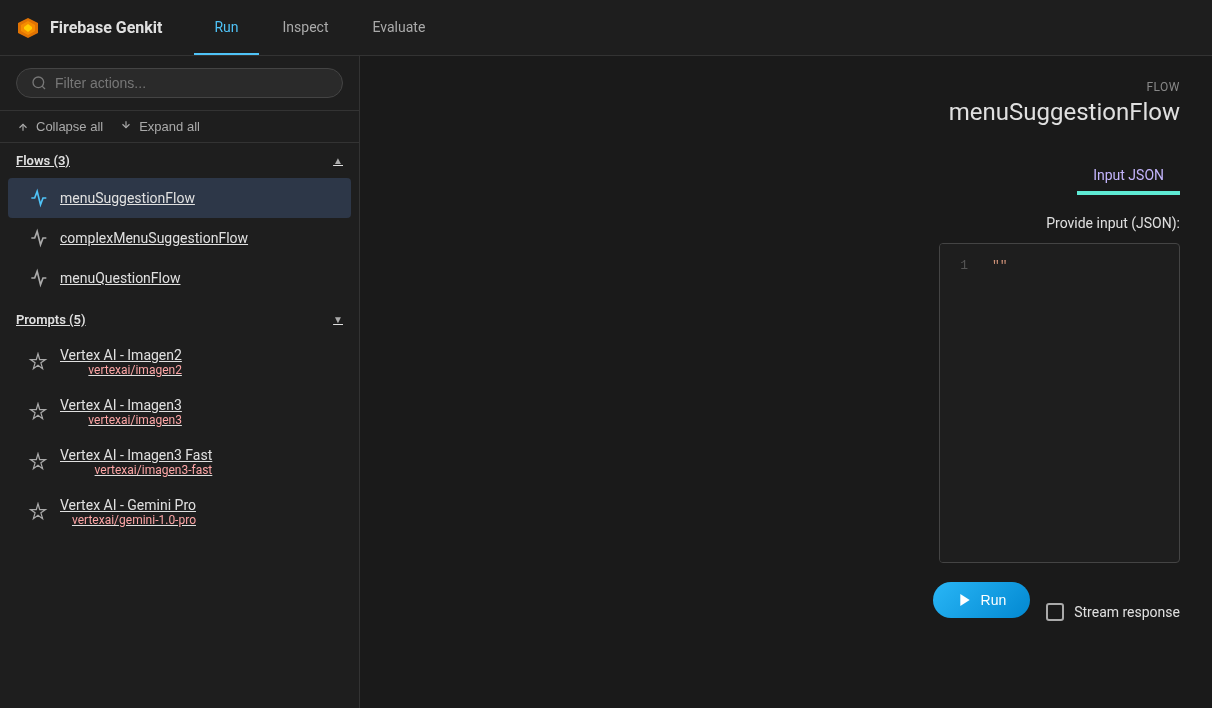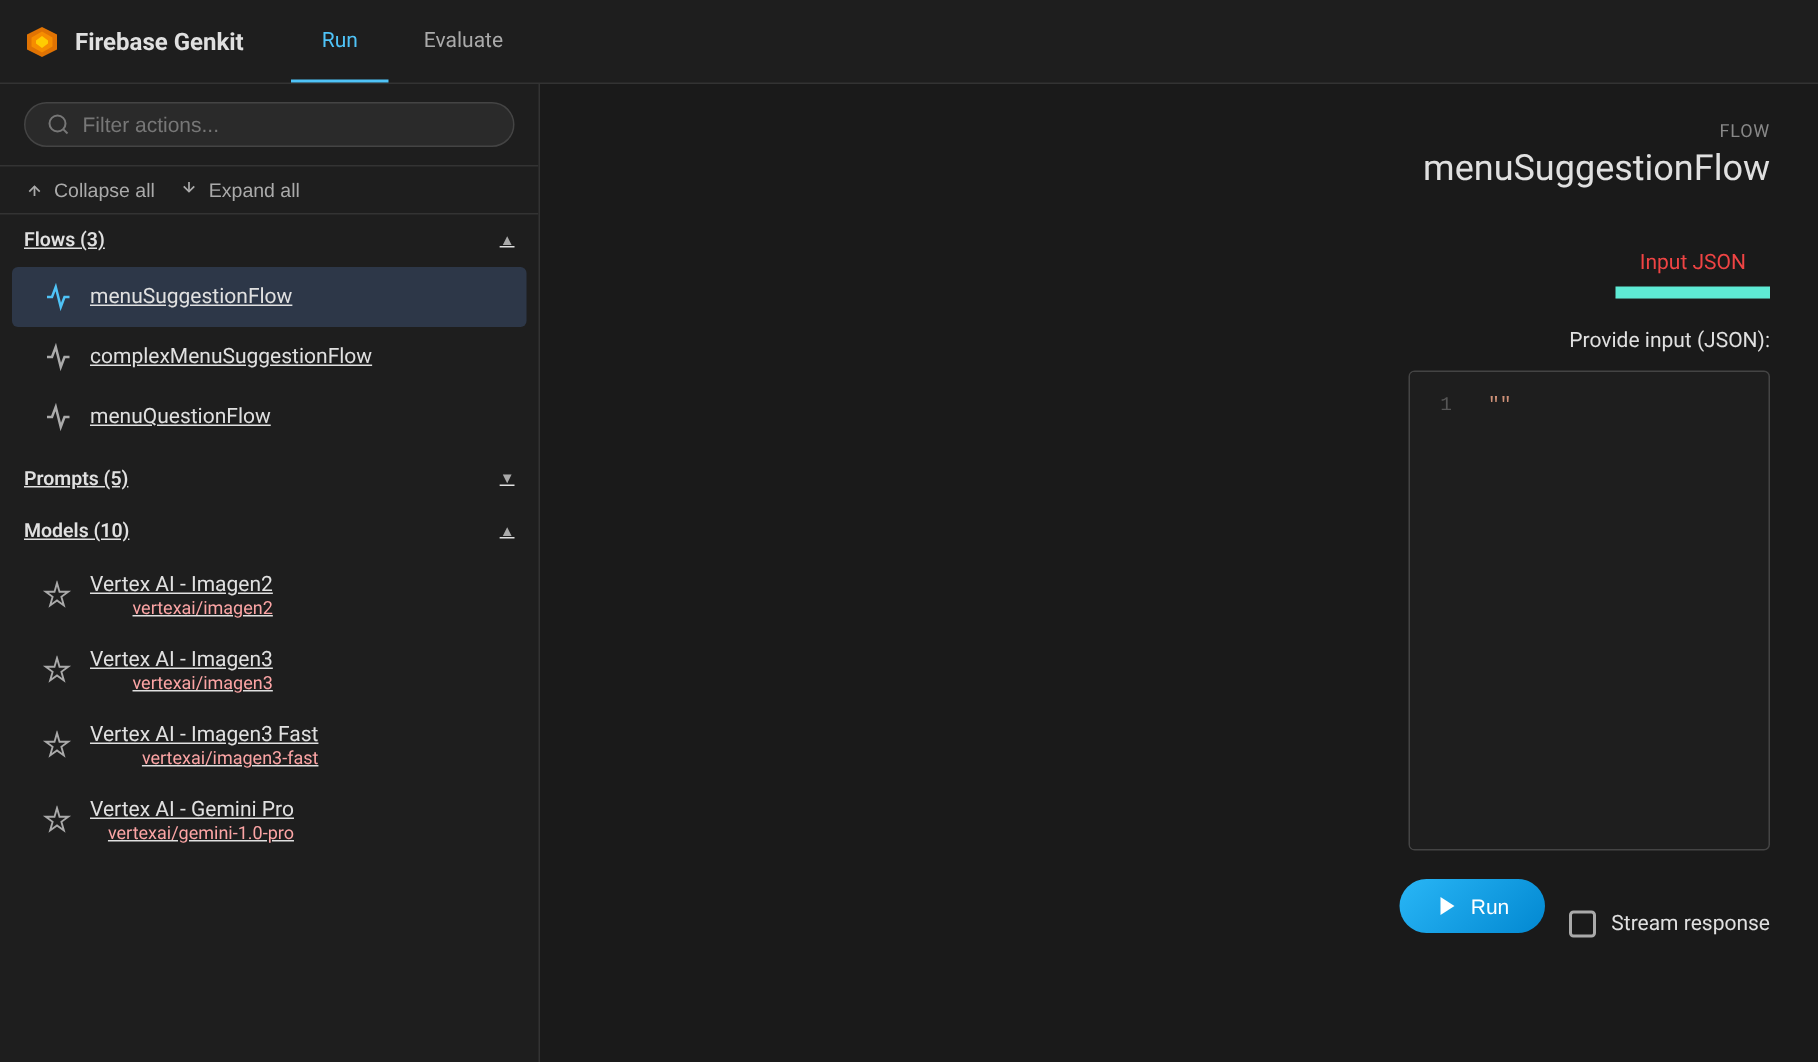--- a/index.html
+++ b/index.html
@@ -232,22 +232,22 @@
     .tab-item {
       padding: 8px 16px;
       font-size: 14px;
       cursor: pointer;
       color: #aaa;
       border-bottom: 2px solid transparent;
       margin-bottom: -1px;
     }
 
     .tab-item.active {
-      color: #ef4444;
-      border-bottom: 8px solid #5eead4;
+      color: #c4b5fd;
+      border-bottom: 4px solid #5eead4;
     }
 
     .input-label {
       font-size: 14px;
       color: #e0e0e0;
       margin-bottom: 12px;
     }
 
     .json-editor {
       background-color: #1e1e1e;
@@ -375,20 +375,23 @@
       <polygon points="12,5 19,9 19,15 12,19 5,15 5,9" fill="#ff9800" opacity="0.7"></polygon>
       <polygon points="12,8 16,11 16,13 12,16 8,13 8,11" fill="#ffcc02"></polygon>
     </svg>
     <span class="logo-text">Firebase Genkit</span>
   </div>
   <div class="nav-tabs">
     <div class="nav-tab active">
       <span>Run</span>
     </div>
     <div class="nav-tab">
+      <span>Inspect</span>
+    </div>
+    <div class="nav-tab">
       <span>Evaluate</span>
     </div>
   </div>
 </nav>
 
 <div class="main-layout">
 
   <aside class="sidebar">
 
     <div class="sidebar-search">
@@ -446,24 +449,20 @@
           </svg>
           <span class="sidebar-item-name">menuQuestionFlow</span>
         </div>
       </div>
 
       <div class="sidebar-section-header">
         <span class="sidebar-section-title">Prompts (5)</span>
         <span class="collapse-arrow chevron-down"></span>
       </div>
 
-      <div class="sidebar-section-header">
-        <span class="sidebar-section-title">Models (10)</span>
-        <span class="collapse-arrow chevron-up"></span>
-      </div>
       <div class="section-items">
 
         <div class="sidebar-item">
           <svg class="model-icon" viewBox="0 0 24 24" fill="none" stroke="#aaa" stroke-width="1.5">
             <path d="M12 2l2 7h7l-5.5 4 2 7L12 16l-5.5 4 2-7L3 9h7z"></path>
           </svg>
           <div>
             <div class="sidebar-item-name">Vertex AI - Imagen2</div>
             <div class="sidebar-item-sub">vertexai/imagen2</div>
           </div>

